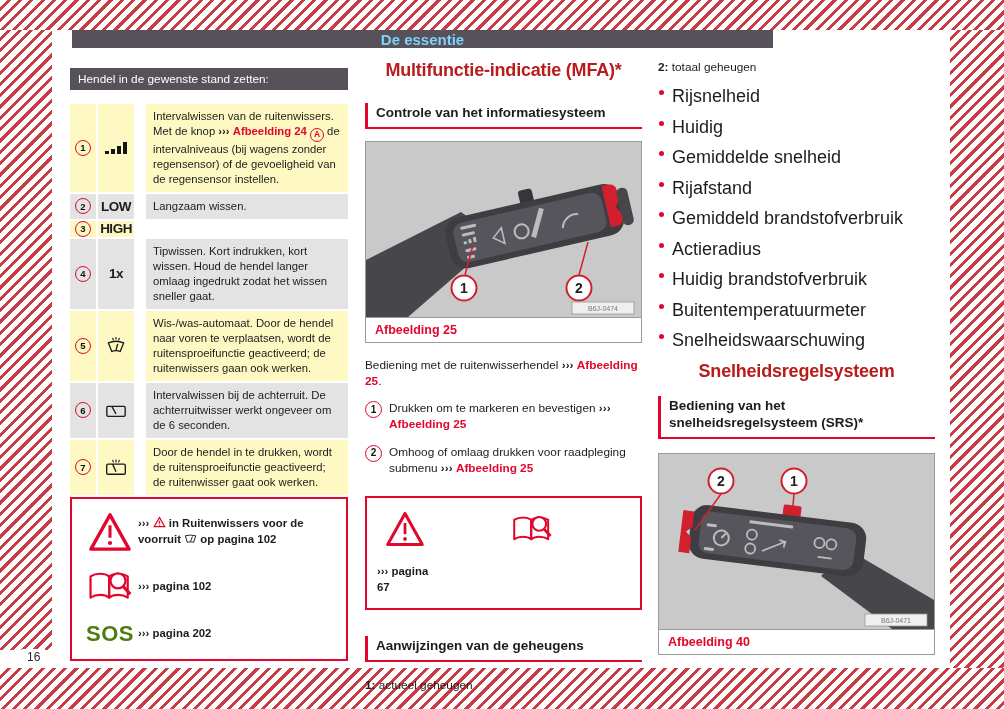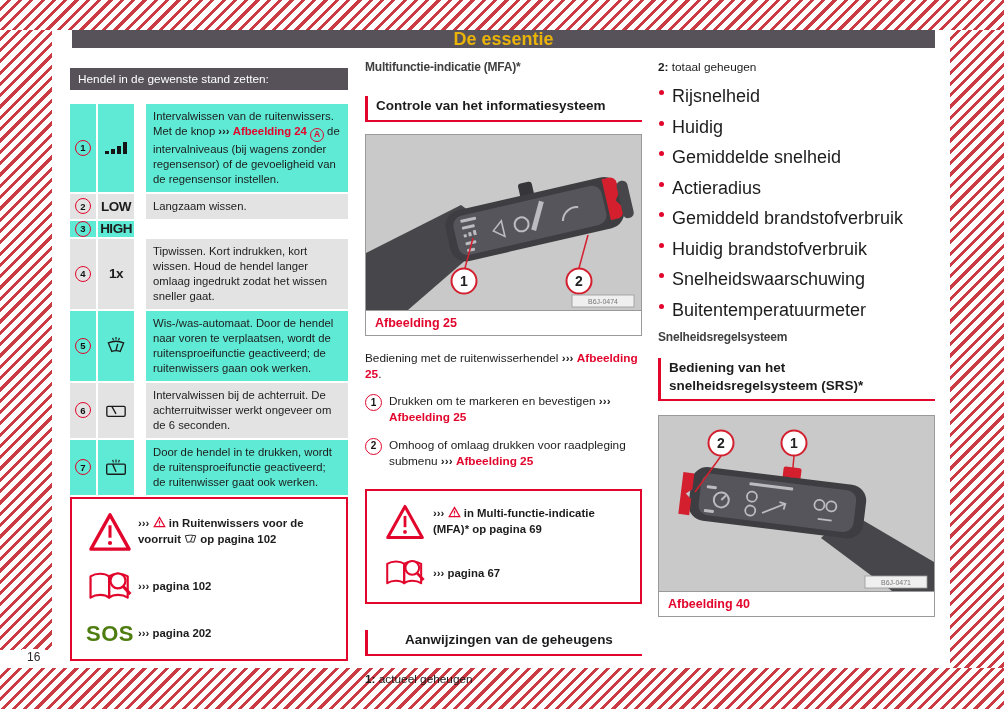--- a/index.html
+++ b/index.html
@@ -12,41 +12,41 @@
   .stripes {
     position:absolute;
     background:repeating-linear-gradient(135deg,#ffffff 0 5px,#cb3b44 5px 8px);
   }
   .band-top    { left:0; top:0; width:1004px; height:30px; }
   .band-bottom { left:0; top:668px; width:1004px; height:41px; }
   .band-left   { left:0; top:30px; width:52px; height:620px; }
   .band-right  { left:950px; top:30px; width:54px; height:638px; }
 
   .header-bar {
-    position:absolute; left:72px; top:30px; width:863px; height:18px;
-    background:#57525a; color:#eab308; font-weight:bold; font-size:18px;
+    position:absolute; left:72px; top:30px; width:701px; height:18px;
+    background:#57525a; color:#7dd3fc; font-weight:bold; font-size:15px;
     display:flex; align-items:center; justify-content:center;
   }
   .page-num {
     position:absolute; left:22px; top:649px; background:#fff;
     font-size:12px; color:#2a2a2a; padding:1px 5px;
   }
 
   .col { position:absolute; top:60px; }
   .col-left  { left:70px;  width:278px; top:68px; }
   .col-mid   { left:365px; width:277px; }
   .col-right { left:658px; width:277px; }
 
   
   .table-title {
     background:#57525a; color:#fff; font-weight:normal; font-size:11.8px;
     padding:4px 8px; margin-bottom:14px;
   }
   .wrow { display:flex; margin-bottom:2px; }
-  .wrow .cell { background:#5eead4; }
+  .wrow .cell { background:#fef9c3; }
   .wrow.alt .cell { background:#e3e3e3; }
   .c-num  { width:26px; flex:none; display:flex; align-items:center; justify-content:center; margin-right:2px; }
   .c-icon { width:36px; flex:none; display:flex; align-items:center; justify-content:center; margin-right:12px; }
   .c-text { flex:1; padding:5px 7px; font-size:11.3px; line-height:1.33; }
   .icon-label { font-weight:bold; font-size:13.5px; letter-spacing:-0.5px; }
   .bars { display:flex; align-items:flex-end; gap:2px; }
   .bars i { display:block; width:4px; background:#151515; }
   .circ {
     width:14px; height:14px; border:1.4px solid #e2062c; border-radius:50%;
     display:inline-flex; align-items:center; justify-content:center;
@@ -65,21 +65,21 @@
   .refbox {
     border:2px solid #e2062c; margin-top:0; padding:12px 10px;
     display:grid; grid-template-columns:56px 1fr; row-gap:16px; align-items:center;
   }
   .ref-icon { display:flex; align-items:center; justify-content:center; }
   .ref-text { font-size:11.4px; font-weight:bold; line-height:1.4; }
   .sos { color:#4d7c0f; font-weight:bold; font-size:22px; letter-spacing:0.5px; }
 
   
   h1.redhead {
-    color:#404040; font-size:12px; font-weight:bold; margin:0 0 22px 0; letter-spacing:-0.2px;
+    color:#b91c1c; font-size:18px; font-weight:bold; margin:0 0 22px 0; letter-spacing:-0.2px;text-align:center;
   }
   .subhead {
     border-left:3px solid #e2062c; border-bottom:2px solid #e2062c;
     padding:1px 0 5px 8px; font-weight:bold; font-size:13.5px; line-height:1.3;
   }
   .figure { border:1px solid #9a9a9a; margin-top:12px; }
   .fig-img { height:175px; background:#c9c9c9; position:relative; }
   .fig-img svg { display:block; }
   .fig-cap {
     border-top:1px solid #9a9a9a; background:#fff; color:#e2062c;
@@ -88,21 +88,21 @@
   .para { font-size:11.8px; line-height:1.38; margin:14px 0 0 0; }
   .mitem { display:flex; gap:7px; margin-top:11px; font-size:11.8px; line-height:1.38; align-items:flex-start; }
   .mitem .circ { margin-top:1px; width:15px; height:15px; font-size:10px; }
   .memline { font-size:11.8px; margin-top:16px; }
   .bullets { list-style:none; margin:12px 0 0 1px; padding:0; }
   .bullets li { position:relative; padding-left:13px; margin-bottom:9.5px; font-size:18px; }
   .bullets li::before {
     content:""; position:absolute; left:0; top:4px; width:5px; height:5px;
     border-radius:50%; background:#e2062c;
   }
-  .mt26 { margin-top:26px;text-align:center; }
+  .mt26 { margin-top:26px; }
   .mt40 { margin-top:40px; }
 </style>
 </head>
 <body>
 
 <div class="page">
 
   <div class="stripes band-top"></div>
   <div class="stripes band-left"></div>
   <div class="stripes band-right"></div>
@@ -300,28 +300,20 @@
     </div>
 
     <div class="refbox" style="margin-top:20px;">
       <div class="ref-icon">
         <svg viewBox="0 0 48 44" width="42" height="38">
             <path d="M24 4 L44 40 L4 40 Z" fill="none" stroke="#e2062c" stroke-width="3.5" stroke-linejoin="round"></path>
             <rect x="22.4" y="15" width="3.2" height="13" fill="#e2062c"></rect>
             <circle cx="24" cy="33.5" r="2.2" fill="#e2062c"></circle>
           </svg>
       </div>
-      <div class="ref-text">
-        <span class="chev">›››</span>
-        <svg viewBox="0 0 20 18" width="13" height="12" style="vertical-align:-1px">
-            <path d="M10 2 L18 16 L2 16 Z" fill="none" stroke="#e2062c" stroke-width="2"></path>
-            <line x1="10" y1="7" x2="10" y2="11.5" stroke="#e2062c" stroke-width="2"></line>
-            <circle cx="10" cy="13.8" r="1" fill="#e2062c"></circle>
-          </svg><span> in Multi-functie-indicatie (MFA)* op pagina 69</span>
-      </div>
       <div class="ref-icon">
         <svg viewBox="0 0 52 40" width="42" height="33">
             <path d="M4 8 C10 4 20 4 25 8 L25 32 C20 28 10 28 4 32 Z" fill="none" stroke="#e2062c" stroke-width="2.5" stroke-linejoin="round"></path>
             <path d="M46 8 C40 4 30 4 25 8 L25 32 C30 28 40 28 46 32 Z" fill="none" stroke="#e2062c" stroke-width="2.5" stroke-linejoin="round"></path>
             <circle cx="35" cy="13" r="8.5" fill="#fff" stroke="#e2062c" stroke-width="2.5"></circle>
             <line x1="41" y1="19.5" x2="49" y2="28" stroke="#e2062c" stroke-width="3.5"></line>
           </svg>
       </div>
       <div class="ref-text">››› pagina 67</div>
     </div>
@@ -334,25 +326,26 @@
 
   <div class="col col-right">
     <div class="memline" style="margin-top:0;">
       <span class="bold">2:</span><span> totaal geheugen</span>
     </div>
 
     <ul class="bullets">
       <li>Rijsnelheid</li>
       <li>Huidig</li>
       <li>Gemiddelde snelheid</li>
+      <li>Rijafstand</li>
+      <li>Gemiddeld brandstofverbruik</li>
       <li>Actieradius</li>
-      <li>Gemiddeld brandstofverbruik</li>
       <li>Huidig brandstofverbruik</li>
+      <li>Buitentemperatuurmeter</li>
       <li>Snelheidswaarschuwing</li>
-      <li>Buitentemperatuurmeter</li>
     </ul>
 
     <h1 class="redhead mt40" style="margin-bottom:14px;">Snelheidsregelsysteem</h1>
     <div class="subhead">Bediening van het snelheidsregelsysteem (SRS)*</div>
 
     <div class="figure" style="margin-top:14px;">
       <div class="fig-img">
         <svg viewBox="0 0 275 175" width="275" height="175">
           <rect width="275" height="175" fill="#c9c9c9"></rect>
           <polygon points="190,96 275,146 275,175 233,175 162,122" fill="#47474b"></polygon>

